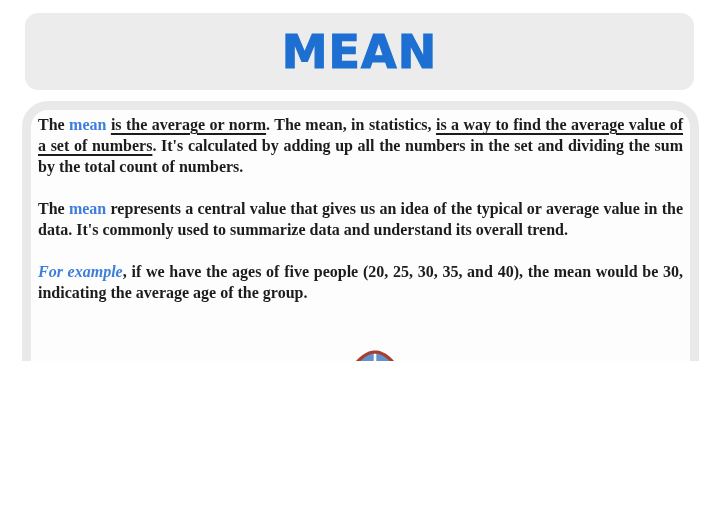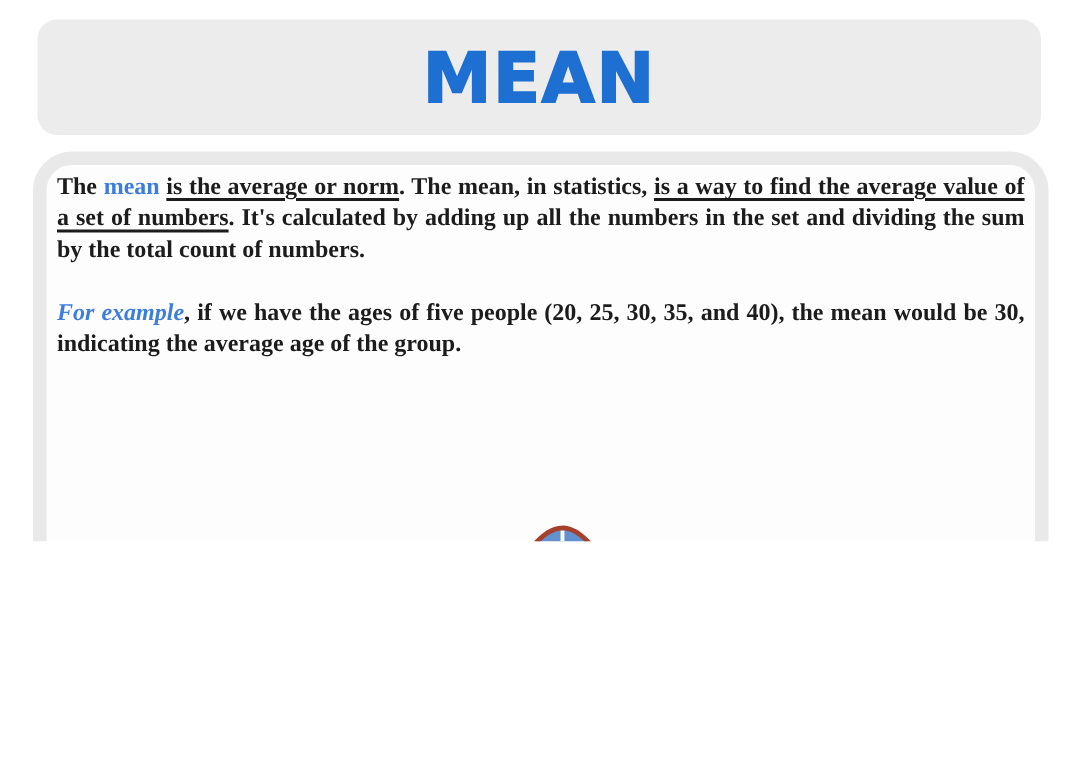--- a/index.html
+++ b/index.html
@@ -71,20 +71,21 @@
 <div class="page">
 
   <div class="header-banner">
     <div class="page-title">MEAN</div>
   </div>
 
   <div class="definition-card"></div>
 
   <div class="article">
     <p><span>The </span><span class="term-blue">mean</span><span> </span><span class="underlined">is the average or norm</span><span>. The mean, in statistics, </span><span class="underlined">is a way to find the average value of a set of numbers</span><span>. It's calculated by adding up all the numbers in the set and dividing the sum by the total count of numbers.</span></p>
+    <p><span>The </span><span class="term-blue">mean</span><span> represents a central value that gives us an idea of the typical or average value in the data. It's commonly used to summarize data and understand its overall trend.</span></p>
     <p><span class="lead-italic">For example</span><span>, if we have the ages of five people (20, 25, 30, 35, and 40), the mean would be 30, indicating the average age of the group.</span></p>
   </div>
 
   <div class="bell-curve-wrap">
     <svg id="bellcurve" width="218" height="118" viewBox="0 0 218 118" xmlns="http://www.w3.org/2000/svg">
         <defs>
           <clipPath id="curveclip">
             <path d="M4,112L4.0,109.23L5.5,108.94L7.0,108.62L8.5,108.27L10.0,107.90L11.5,107.49L13.0,107.04L14.5,106.57L16.0,106.05L17.5,105.49L19.0,104.90L20.5,104.25L22.0,103.57L23.5,102.83L25.0,102.04L26.5,101.21L28.0,100.31L29.5,99.36L31.0,98.36L32.5,97.29L34.0,96.17L35.5,94.98L37.0,93.72L38.5,92.41L40.0,91.02L41.5,89.57L43.0,88.06L44.5,86.48L46.0,84.83L47.5,83.11L49.0,81.33L50.5,79.49L52.0,77.59L53.5,75.62L55.0,73.60L56.5,71.52L58.0,69.39L59.5,67.20L61.0,64.98L62.5,62.71L64.0,60.40L65.5,58.07L67.0,55.70L68.5,53.32L70.0,50.92L71.5,48.51L73.0,46.10L74.5,43.69L76.0,41.30L77.5,38.93L79.0,36.58L80.5,34.26L82.0,31.99L83.5,29.76L85.0,27.60L86.5,25.49L88.0,23.46L89.5,21.51L91.0,19.65L92.5,17.88L94.0,16.21L95.5,14.65L97.0,13.20L98.5,11.87L100.0,10.66L101.5,9.59L103.0,8.65L104.5,7.85L106.0,7.19L107.5,6.67L109.0,6.30L110.5,6.07L112.0,6.00L113.5,6.07L115.0,6.30L116.5,6.67L118.0,7.19L119.5,7.85L121.0,8.65L122.5,9.59L124.0,10.66L125.5,11.87L127.0,13.20L128.5,14.65L130.0,16.21L131.5,17.88L133.0,19.65L134.5,21.51L136.0,23.46L137.5,25.49L139.0,27.60L140.5,29.76L142.0,31.99L143.5,34.26L145.0,36.58L146.5,38.93L148.0,41.30L149.5,43.69L151.0,46.10L152.5,48.51L154.0,50.92L155.5,53.32L157.0,55.70L158.5,58.07L160.0,60.40L161.5,62.71L163.0,64.98L164.5,67.20L166.0,69.39L167.5,71.52L169.0,73.60L170.5,75.62L172.0,77.59L173.5,79.49L175.0,81.33L176.5,83.11L178.0,84.83L179.5,86.48L181.0,88.06L182.5,89.57L184.0,91.02L185.5,92.41L187.0,93.72L188.5,94.98L190.0,96.17L191.5,97.29L193.0,98.36L194.5,99.36L196.0,100.31L197.5,101.21L199.0,102.04L200.5,102.83L202.0,103.57L203.5,104.25L205.0,104.90L206.5,105.49L208.0,106.05L209.5,106.57L211.0,107.04L212.5,107.49L214.0,107.90L214.0,107.90L214,112Z"></path>
           </clipPath>
         </defs>

